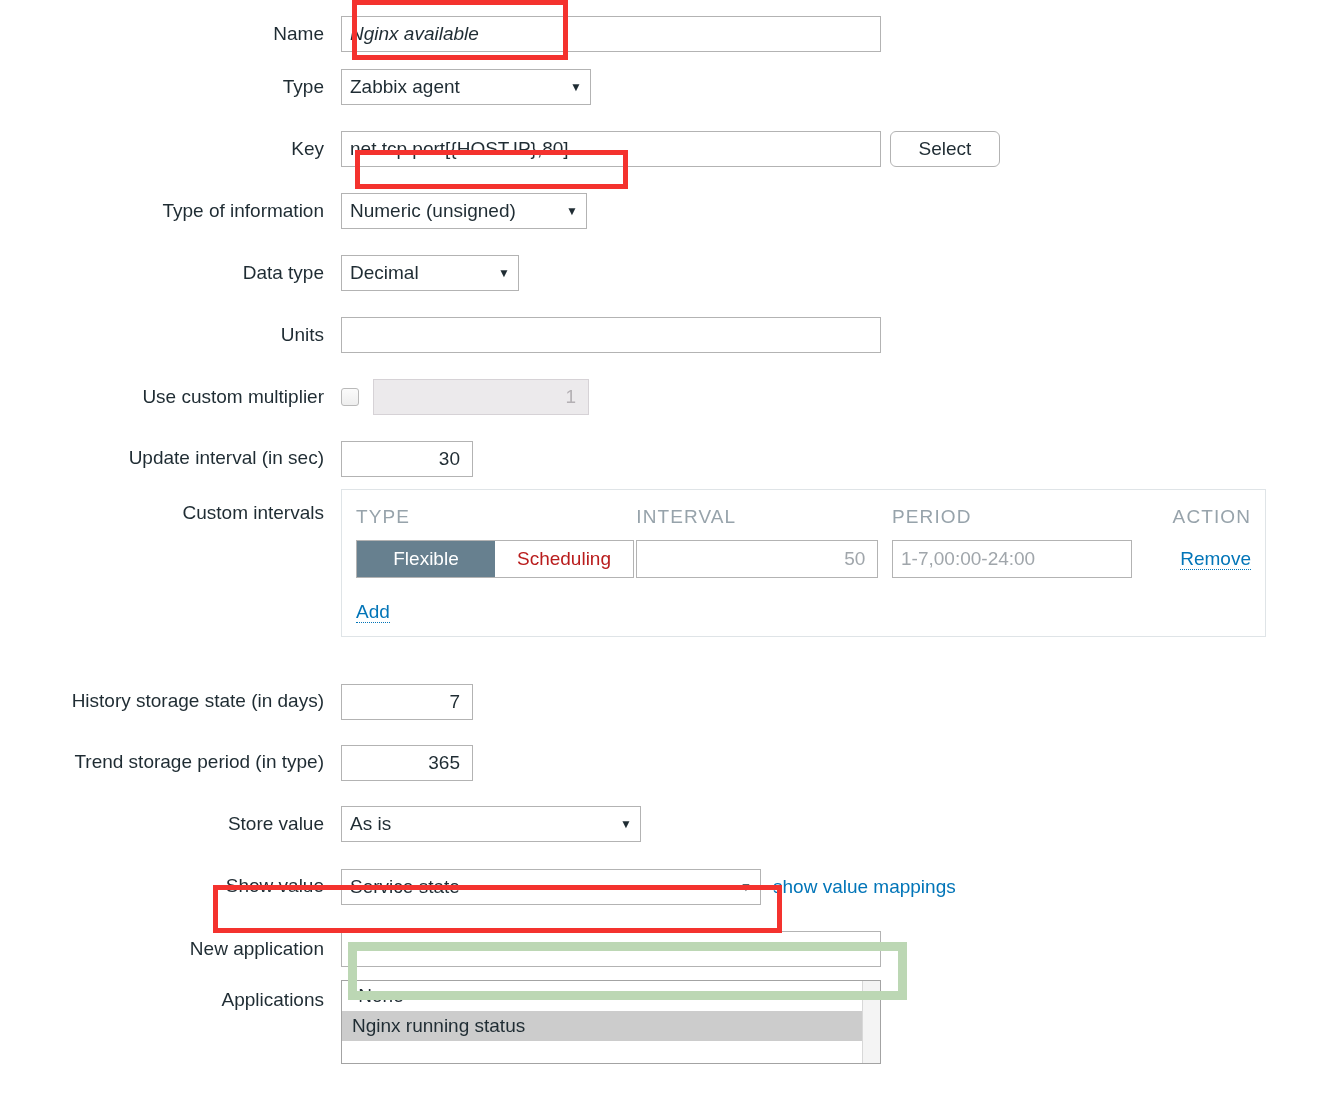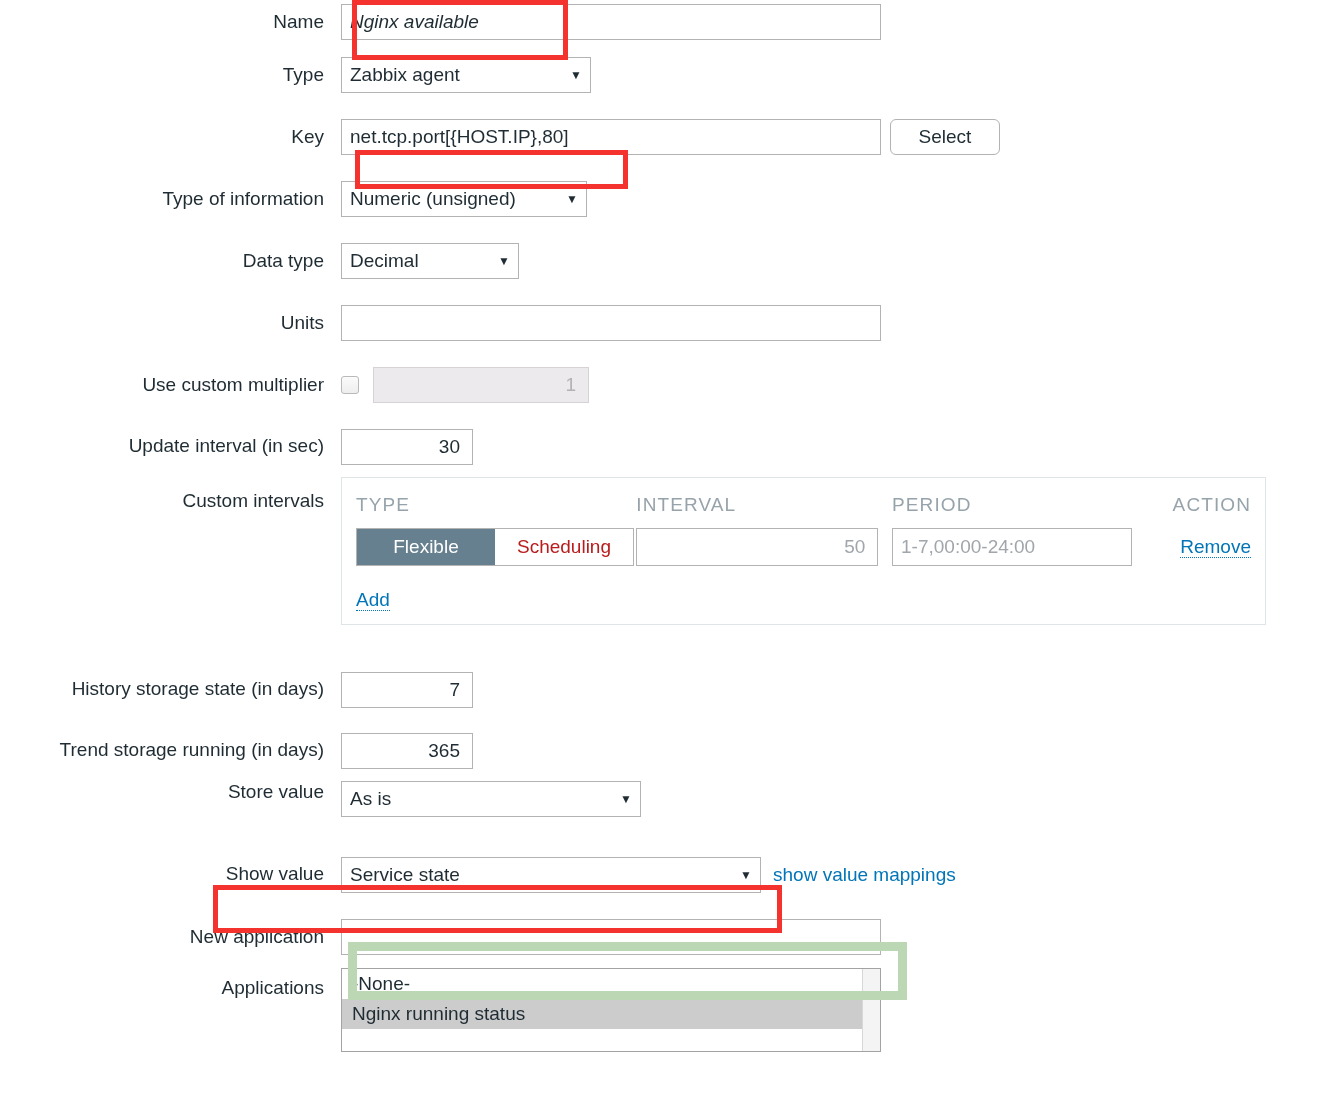--- a/index.html
+++ b/index.html
@@ -12,21 +12,21 @@
     height: 1094px;
     position: relative;
     font-family: "Liberation Sans", sans-serif;
     color: #1f2c33;
     overflow: hidden;
   }
 
   .form {
     position: absolute;
     left: 0;
-    top: 0;
+    top: 12px;
     width: 1156px;
   }
 
   .row {
     position: relative;
     display: flex;
     align-items: flex-start;
   }
 
   .label {
@@ -315,27 +315,27 @@
   </div>
 
   <div class="row" style="height:61px; align-items:center;">
     <div class="label">History storage state (in days)</div>
     <div class="field">
       <div class="input num" style="width:132px;">7</div>
     </div>
   </div>
 
   <div class="row" style="height:61px; align-items:center;">
-    <div class="label">Trend storage running (in days)</div>
+    <div class="label">Trend storage period (in type)</div>
     <div class="field">
       <div class="input num" style="width:132px;">365</div>
     </div>
   </div>
 
-  <div class="row" style="height:62px; align-items:flex-start;">
+  <div class="row" style="height:62px; align-items:center;">
     <div class="label">Store value</div>
     <div class="field">
       <div class="select" style="width:300px;">
         <span>As is</span>
         <span class="caret">▼</span>
       </div>
     </div>
   </div>
 
   <div class="row" style="height:63px; align-items:center;">

